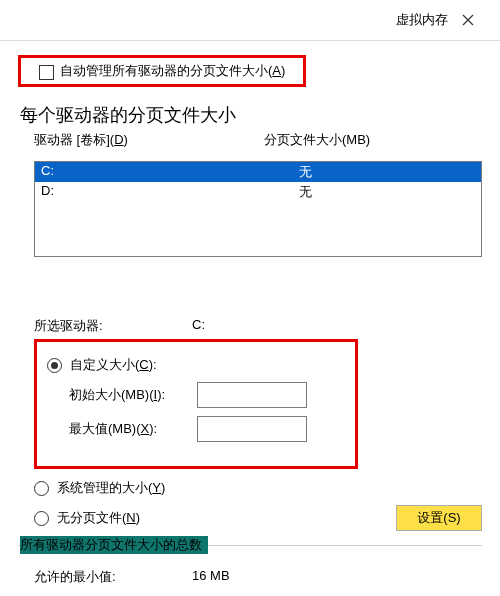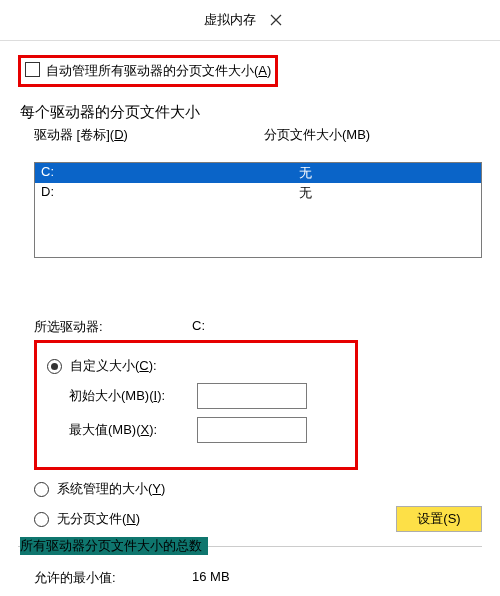--- a/index.html
+++ b/index.html
@@ -1,27 +1,27 @@
 <!DOCTYPE html>
 <html><head>
 <meta charset="utf-8">
 <style>
 * { box-sizing: border-box; margin: 0; padding: 0; }
 body { font-family: "Microsoft YaHei", "Segoe UI", sans-serif; font-size: 13px; background: #fff; width: 500px; height: 596px; overflow: hidden; }
-.titlebar { display: flex; align-items: center; justify-content: center; padding: 8px 12px; border-bottom: 1px solid #ddd; }
+.titlebar { display: flex; align-items: center; justify-content: flex-end; padding: 8px 12px; border-bottom: 1px solid #ddd; }
 .close-btn { width: 40px; height: 24px; display: flex; align-items: center; justify-content: center; cursor: pointer; }
 .close-btn svg { width: 12px; height: 12px; }
 .content { padding: 14px 18px; }
-.highlight-box-1 { border: 3px solid #e60000; padding: 4px 4px; display: inline-flex; align-items: flex-start; margin-bottom: 10px; }
+.highlight-box-1 { border: 3px solid #e60000; padding: 4px 18px; display: inline-flex; align-items: flex-end; margin-bottom: 10px; }
 .checkbox { width: 15px; height: 15px; border: 1px solid #333; margin-right: 6px; background: #fff; display: inline-block; }
 .chk-label { font-size: 13px; }
 .underline { text-decoration: underline; }
-.group-label { font-size: 15px; margin: 6px 0 4px 2px; font-family: Liberation Serif, serif; }
+.group-label { font-size: 18px; margin: 6px 0 4px 2px; font-family: Liberation Serif, serif; }
 .inner-group { margin-left: 16px; }
-.list-headers { display: flex; margin-bottom: 18px; }
+.list-headers { display: flex; margin-bottom: 12px; }
 .col-drive { width: 230px; }
 .col-size { flex: 1; }
 .drive-list { border: 1px solid #7a7a7a; height: 96px; overflow: hidden; }
 .drive-row { display: flex; padding: 1px 6px; font-size: 13px; }
 .drive-row .dcol1 { width: 258px; }
 .drive-row .dcol2 { flex: 1; }
 .drive-row.selected { background: #0a64c8; color: #fff; }
 .info-row { display: flex; margin: 4px 0; }
 .info-label { width: 158px; }
 .info-value { flex: 1; }

